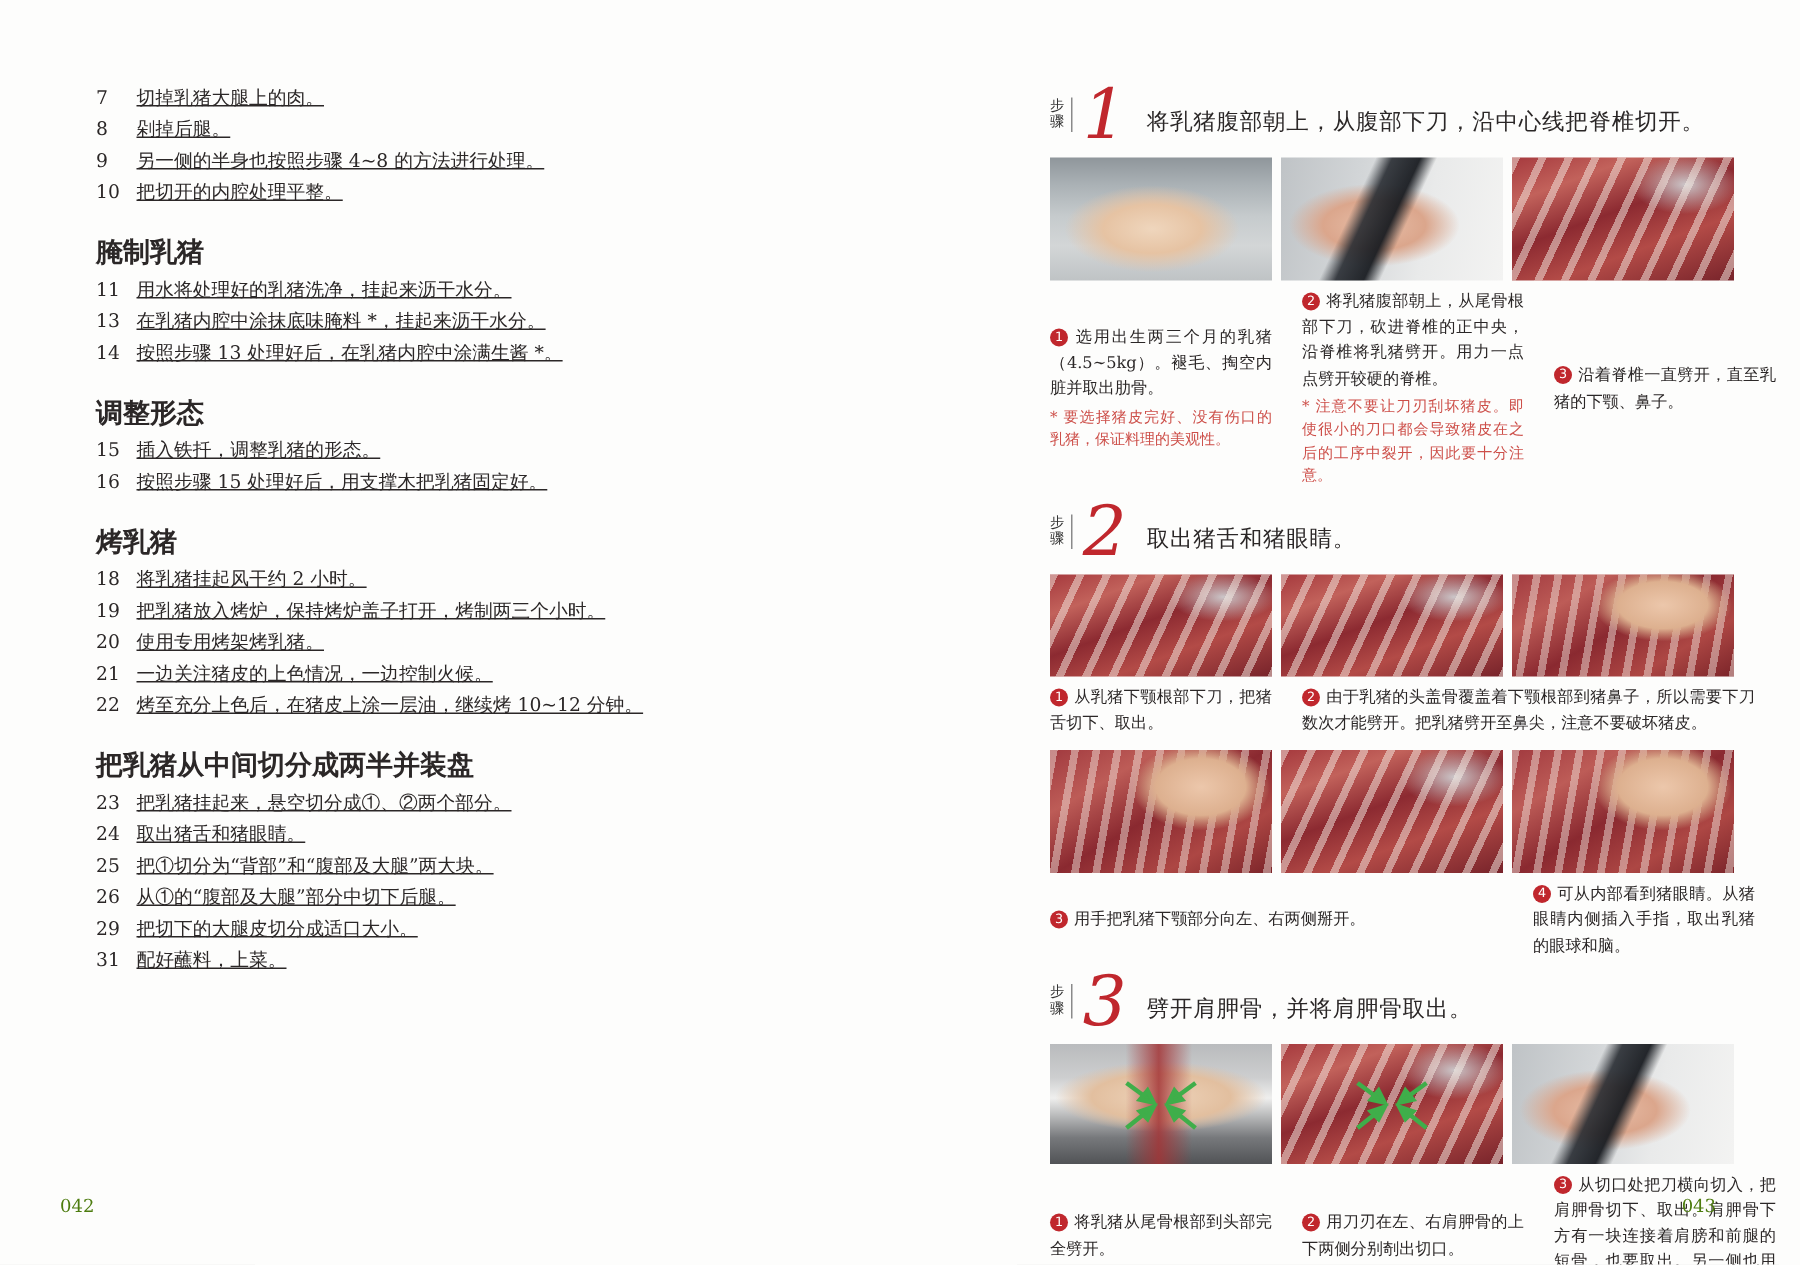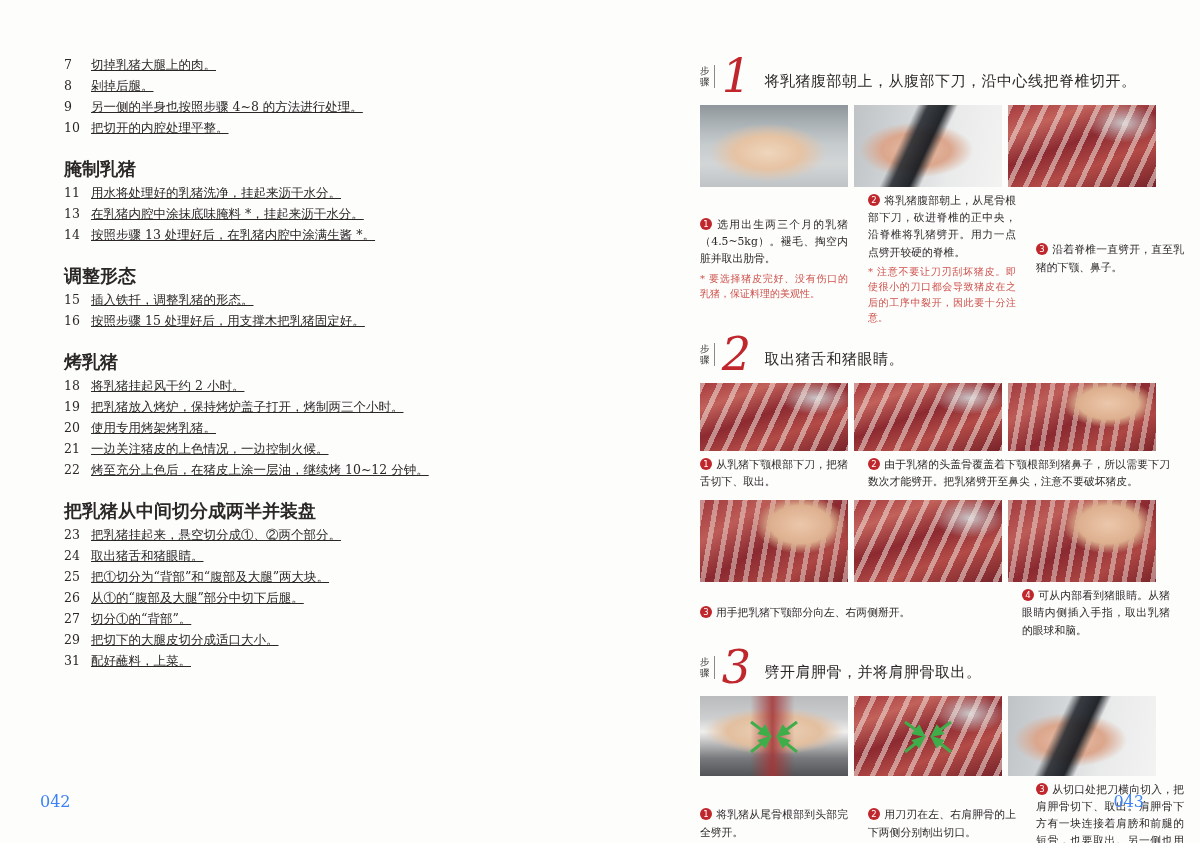--- a/index.html
+++ b/index.html
@@ -67,21 +67,21 @@
     radial-gradient(42% 48% at 68% 30%, #ecc7ab 0%, #ddb08f 48%, rgba(221,176,143,0) 74%),
     repeating-linear-gradient(100deg, rgba(246,238,230,.45) 0 5px, rgba(246,238,230,0) 5px 14px),
     linear-gradient(150deg,#a13a3f 0%,#bd5c57 25%,#8a2930 50%,#ad4744 75%,#7b2429 100%); }
   .ph-splay{ background:
     linear-gradient(90deg, rgba(163,52,54,0) 34%, rgba(163,52,54,.85) 49%, rgba(163,52,54,0) 64%),
     radial-gradient(68% 42% at 50% 44%, #eed4bb 0%, #e2bf9f 46%, rgba(226,191,159,0) 70%),
     linear-gradient(180deg,#b9bbbd 0%,#cdcecf 28%,#efefee 45%,#77797c 78%,#515356 100%); }
 
   .green-arrows { position:absolute; left:50%; top:50%; width:62px; height:42px; transform:translate(-50%,-50%); }
 
-  .page-num { position:absolute; bottom:32px; font-size:16px; color:#3b82f6; }
+  .page-num { position:absolute; bottom:32px; font-size:12px; color:#4d7c0f; }
   .page-num.left { left:40px; }
   .page-num.right { right:56px; }
 </style>
 </head>
 <body>
 
 <div class="spread">
   <div class="left-column">
       <div class="section">
         <div class="item">
@@ -160,24 +160,20 @@
           <span class="item-num">24</span>
           <span class="item-text">取出猪舌和猪眼睛。</span>
         </div>
         <div class="item">
           <span class="item-num">25</span>
           <span class="item-text">把①切分为“背部”和“腹部及大腿”两大块。</span>
         </div>
         <div class="item">
           <span class="item-num">26</span>
           <span class="item-text">从①的“腹部及大腿”部分中切下后腿。</span>
-        </div>
-        <div class="item">
-          <span class="item-num">27</span>
-          <span class="item-text">切分①的“背部”。</span>
         </div>
         <div class="item">
           <span class="item-num">29</span>
           <span class="item-text">把切下的大腿皮切分成适口大小。</span>
         </div>
         <div class="item">
           <span class="item-num">31</span>
           <span class="item-text">配好蘸料，上菜。</span>
         </div>
       </div>

